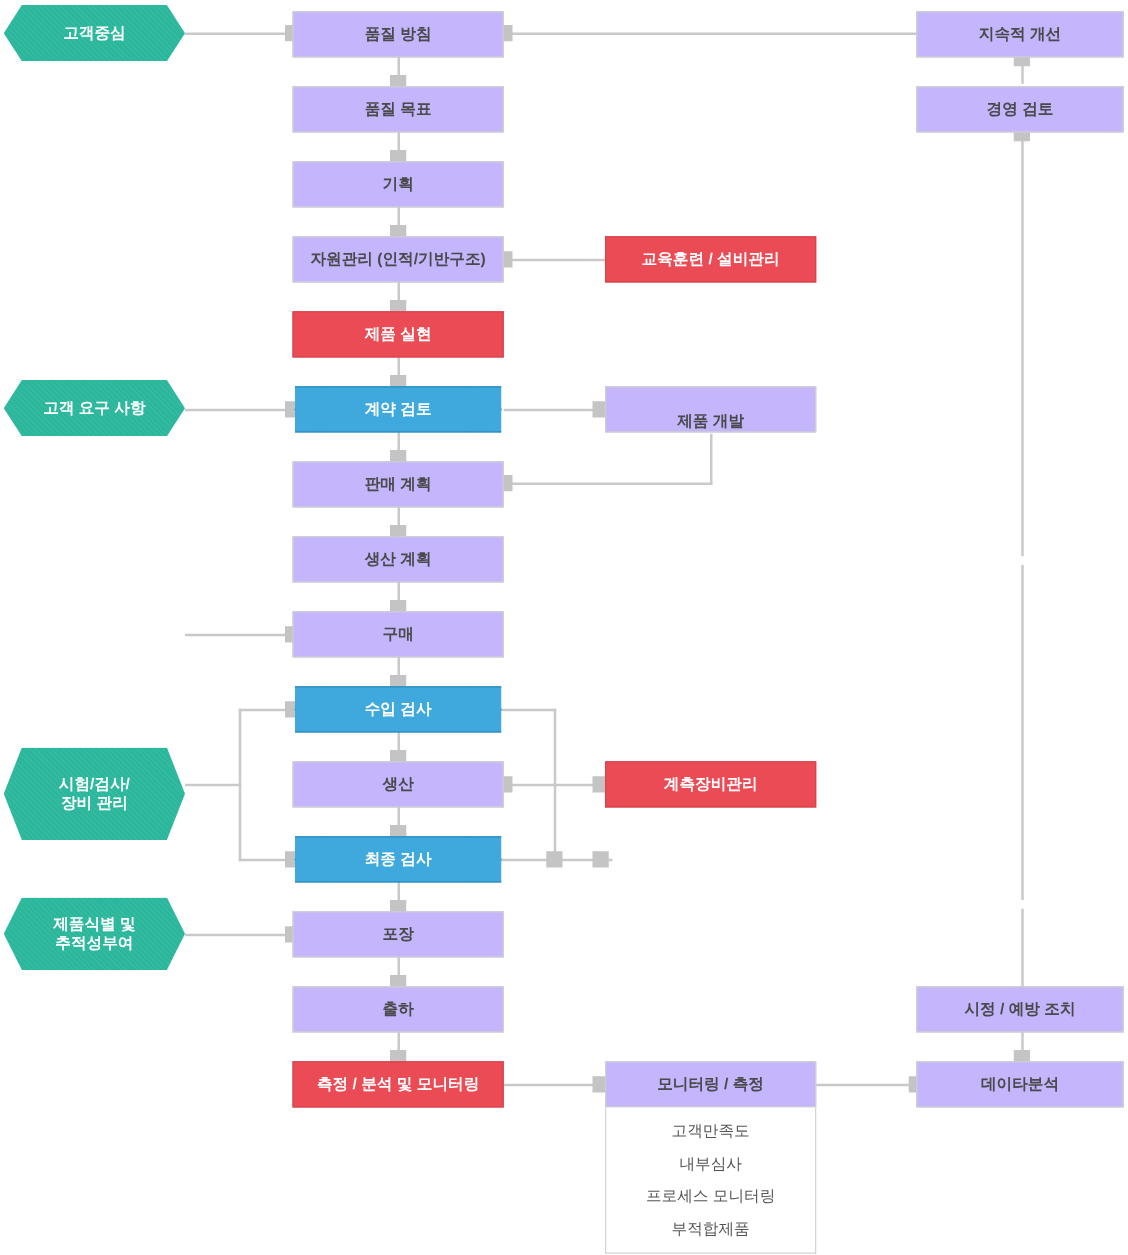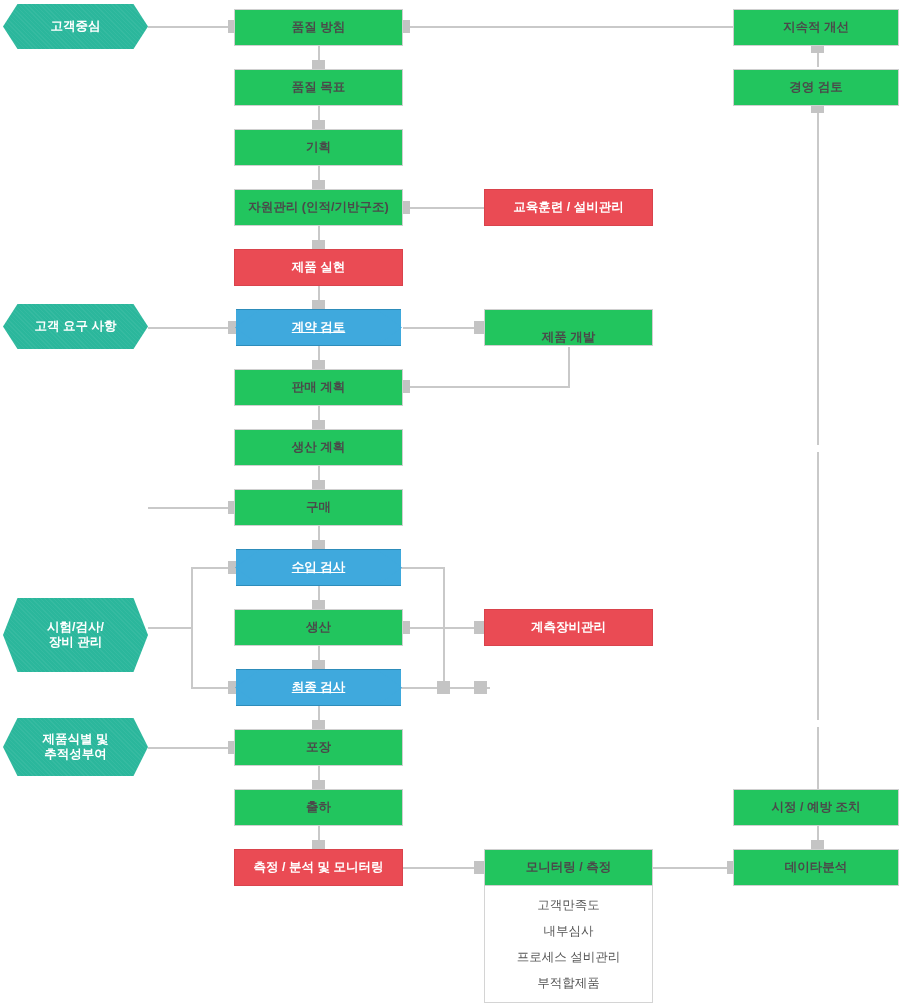--- a/index.html
+++ b/index.html
@@ -10,31 +10,31 @@
   .line{position:absolute;background:#c9c9c9;}
   .line.h{height:2px;}
   .line.v{width:2px;}
   .nub{position:absolute;width:13px;height:13px;background:#c4c4c4;}
 
   
   .node{position:absolute;box-sizing:border-box;display:flex;align-items:center;
         justify-content:center;text-align:center;line-height:1.22;}
   .node .t{display:block;padding:0 6px;}
 
-  .box{background:#22c55e;border:1px solid #cfcfcf;color:#4a4a4a;
+  .box{background:#c4b5fd;border:1px solid #cfcfcf;color:#4a4a4a;
        font-size:12.5px;font-weight:bold;}
   .box.red{background:#ea4b54;border-color:#d9434c;color:#ffffff;}
 
   
   .hexgreen{background:#2bb79c;color:#ffffff;font-size:12.5px;font-weight:bold;
     clip-path:polygon(10% 0, 90% 0, 100% 50%, 90% 100%, 10% 100%, 0 50%);
     background-image:repeating-linear-gradient(45deg,rgba(255,255,255,.05) 0 1px,transparent 1px 3px);
   }
   
-  .hexblue{background:#3fa9dd;color:#ffffff;font-size:12.5px;font-weight:bold;text-decoration:underline;}
+  .hexblue{background:#3fa9dd;color:#ffffff;font-size:12.5px;font-weight:bold;}
   .hexblue .wing{position:absolute;top:0;bottom:0;width:26px;background:#3fa9dd;}
   .hexblue .wing.l{left:-1px;clip-path:polygon(100% 0,100% 100%,0 50%);
         border-top:1px solid #2d8cba;border-bottom:1px solid #2d8cba;}
   .hexblue .wing.r{right:-1px;clip-path:polygon(0 0,0 100%,100% 50%);
         border-top:1px solid #2d8cba;border-bottom:1px solid #2d8cba;}
   .hexblue .inner{position:absolute;left:0;right:0;top:0;bottom:0;
         border-top:1px solid #2d8cba;border-bottom:1px solid #2d8cba;pointer-events:none;}
 
   
   .subpanel{position:absolute;box-sizing:border-box;background:#ffffff;
@@ -238,21 +238,21 @@
   </div>
 
 
   <div class="node box" style="left:484px;top:849px;width:169px;height:37px;">
     <span class="t">모니터링 / 측정</span>
   </div>
 
   <div class="subpanel" style="left:484px;top:886px;width:169px;height:117px;">
     <span class="li">고객만족도</span>
     <span class="li">내부심사</span>
-    <span class="li">프로세스 설비관리</span>
+    <span class="li">프로세스 모니터링</span>
     <span class="li">부적합제품</span>
   </div>
 
   <div class="node box" style="left:733px;top:9px;width:166px;height:37px;">
     <span class="t">지속적 개선</span>
   </div>
 
   <div class="node box" style="left:733px;top:69px;width:166px;height:37px;">
     <span class="t">경영 검토</span>
   </div>

